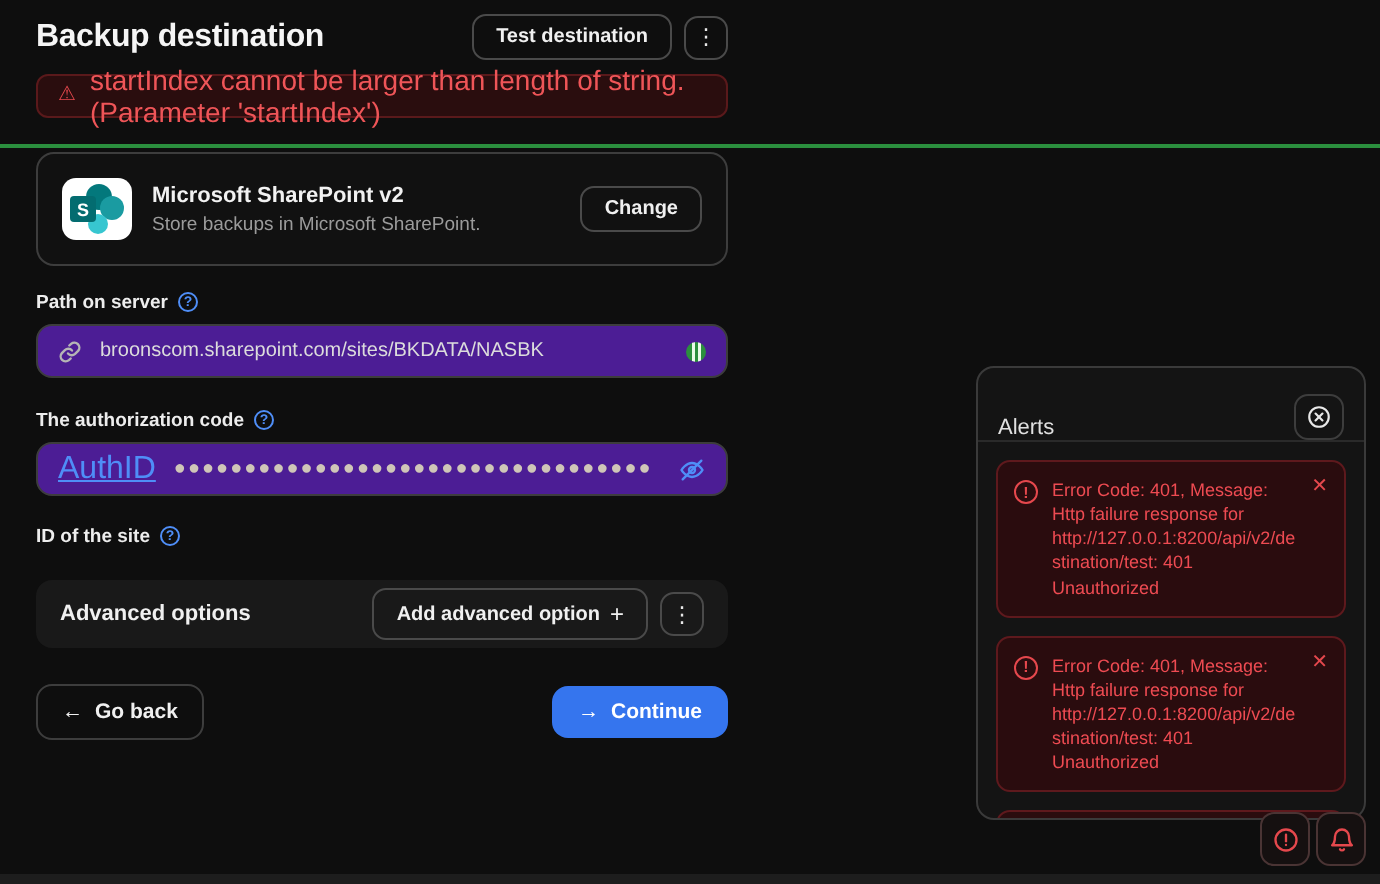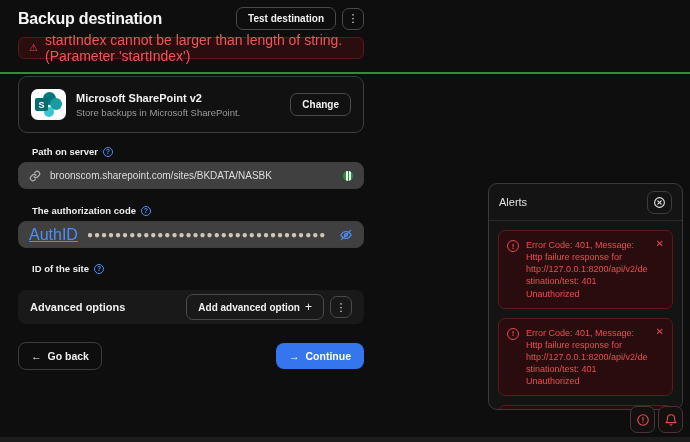--- a/index.html
+++ b/index.html
@@ -42,27 +42,27 @@
   .sp-c2 { position:absolute; width:12px; height:12px; border-radius:50%; background:#1a9ba1; right:4px; top:9px; }
   .sp-c3 { position:absolute; width:10px; height:10px; border-radius:50%; background:#37c6d0; left:13px; bottom:3px; }
   .sp-s {
     position:absolute; left:4px; top:9px; width:13px; height:13px; background:#036c70;
     color:#fff; font-size:9px; font-weight:bold; display:flex; align-items:center; justify-content:center; border-radius:2px;
   }
   .dest-txt { flex:1; }
   .dest-name { font-size:11px; font-weight:bold; color:#f2f2f2; }
   .dest-desc { font-size:9.5px; color:#9b9b9b; margin-top:3px; }
   
-  .field-label { display:flex; align-items:center; gap:5px; margin-top:13px; margin-bottom:5px; font-size:9.5px; font-weight:bold; color:#ededed;margin-left:14px; }
+  .field-label { display:flex; align-items:flex-start; gap:5px; margin-top:13px; margin-bottom:5px; font-size:9.5px; font-weight:bold; color:#ededed; }
   .help-dot {
     width:10px; height:10px; border:1px solid #4f8ef7; border-radius:50%; color:#4f8ef7;
     font-size:7px; font-weight:bold; display:flex; align-items:center; justify-content:center; cursor:pointer;
   }
   .input {
-    height:27px; border:1px solid #3d3d3d; border-radius:8px; background:#404040;
+    height:27px; border:1px solid #3d3d3d; border-radius:8px; background:#4c1d95;
     display:flex; align-items:center; padding:0 10px; gap:9px; font-size:10px; color:#dcdcdc;
   }
   .input svg { flex:0 0 auto; }
   .status-badge {
     margin-left:auto; width:10px; height:10px; border-radius:50%; flex:0 0 auto;
     background:linear-gradient(90deg,#2b8f3e 0 30%,#eafbe9 30% 45%,#2b8f3e 45% 62%,#eafbe9 62% 75%,#2b8f3e 75%);
   }
   .authid { color:#4f8ef7; text-decoration:underline; font-size:16px; cursor:pointer; }
   .mask-dots { color:#cfc6b8; font-size:10px; letter-spacing:1px; white-space:nowrap; overflow:hidden; flex:1; }
   .eye-btn { margin-left:auto; background:none; border:none; cursor:pointer; display:flex; padding:0; }
@@ -81,21 +81,21 @@
   .btn-ghost {
     background:transparent; border:1px solid #3d3d3d; border-radius:8px; color:#f0f0f0;
     font-size:10.5px; font-weight:bold; padding:7px 12px; display:flex; align-items:center; gap:6px;
     cursor:pointer; font-family:"Liberation Sans",sans-serif;
   }
   
   .alerts-panel {
     position:absolute; left:488px; top:183px; width:195px; height:227px;
     background:#141414; border:1px solid #3a3a3a; border-radius:9px; overflow:hidden;
   }
-  .alerts-hdr { height:37px; display:flex; align-items:center; justify-content:space-between; padding:0 10px; border-bottom:1px solid #2a2a2a; }
+  .alerts-hdr { height:37px; display:flex; align-items:flex-end; justify-content:space-between; padding:0 10px; border-bottom:1px solid #2a2a2a; }
   .alerts-title { font-size:11px; color:#e0e0e0; }
   .alerts-close { width:25px; height:23px; border:1px solid #3d3d3d; border-radius:7px; background:transparent; display:flex; align-items:center; justify-content:center; cursor:pointer; }
   .alerts-body { padding:9px; display:flex; flex-direction:column; gap:9px; }
   .alert-card {
     background:#2a0c0e; border:1px solid #5e191d; border-radius:7px; padding:8px;
     display:flex; gap:7px; align-items:flex-start;
   }
   .alert-mark {
     width:12px; height:12px; border:1px solid #e5484d; border-radius:50%; color:#e5484d;
     font-size:8px; font-weight:bold; display:flex; align-items:center; justify-content:center; flex:0 0 auto; margin-top:1px;

